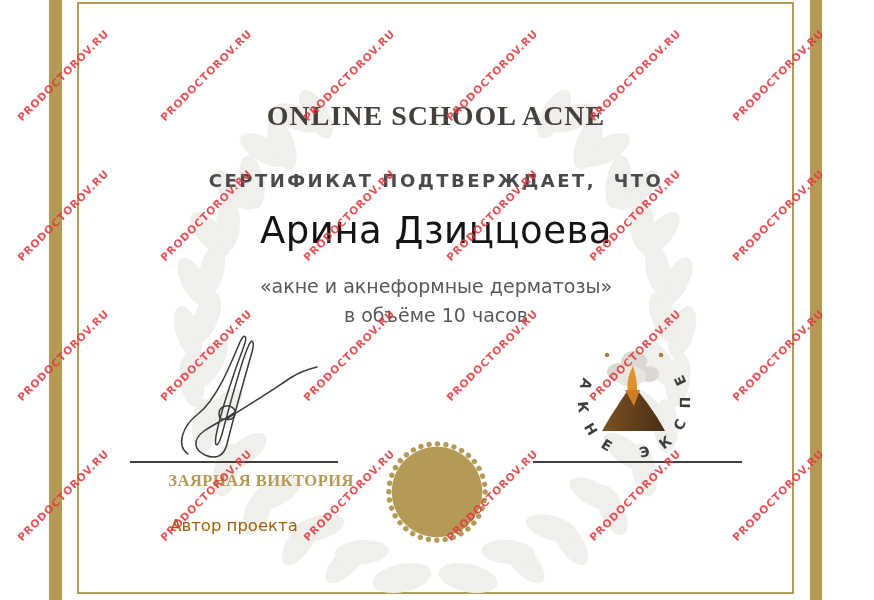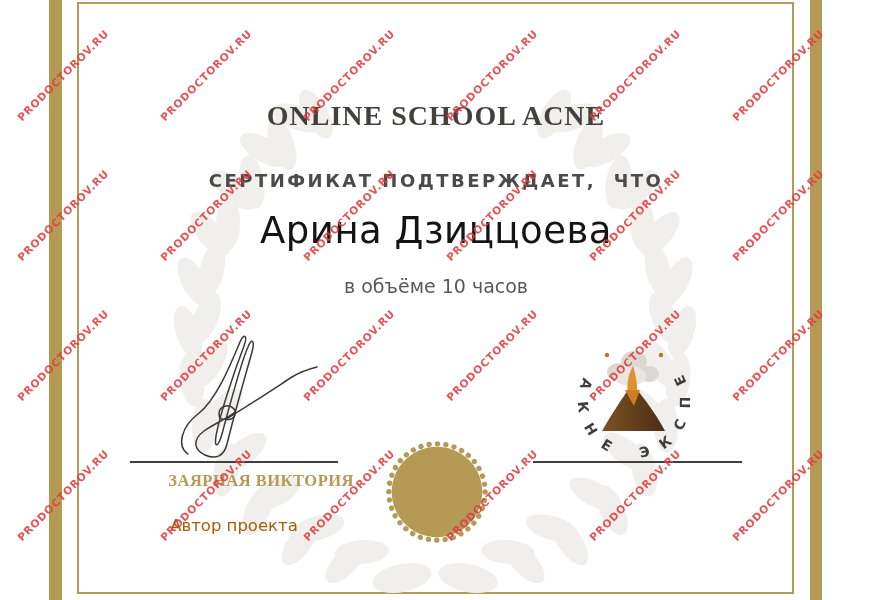--- a/index.html
+++ b/index.html
@@ -109,20 +109,21 @@
 
   <div class="content-layer">
 
     <div class="centered title">ONLINE SCHOOL ACNE</div>
 
     <div class="centered statement">СЕРТИФИКАТ ПОДТВЕРЖДАЕТ,  ЧТО</div>
 
     <div class="centered recipient">Арина Дзиццоева</div>
 
     <div class="centered course">
+      <div>«акне и акнеформные дерматозы»</div>
       <div>в объёме 10 часов</div>
     </div>
 
     <svg class="sig-svg" width="160" height="134" viewBox="0 0 160 134">
       <g fill="none" stroke="#3a3a3a" stroke-width="1.5" stroke-linecap="round">
         <path d="M 20 126 C 8 118 14 98 30 86 C 48 72 62 38 72 14 C 76 5 80 7 76 18
                  C 66 44 52 86 48 108 C 46 120 50 120 54 106 C 62 76 74 32 80 19
                  C 84 9 87 13 84 24 C 76 52 64 96 59 116 C 56 128 48 132 37 127
                  C 26 122 24 112 36 103 C 46 96 56 92 66 85"></path>
         <path d="M 66 85 C 59 92 51 94 51 86 C 51 78 61 75 66 81 C 70 87 64 93 58 91"></path>

